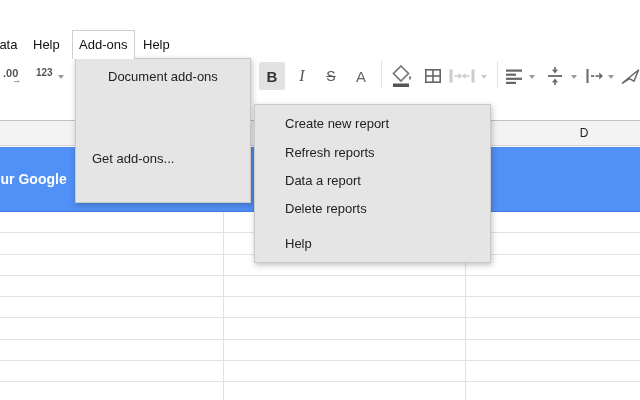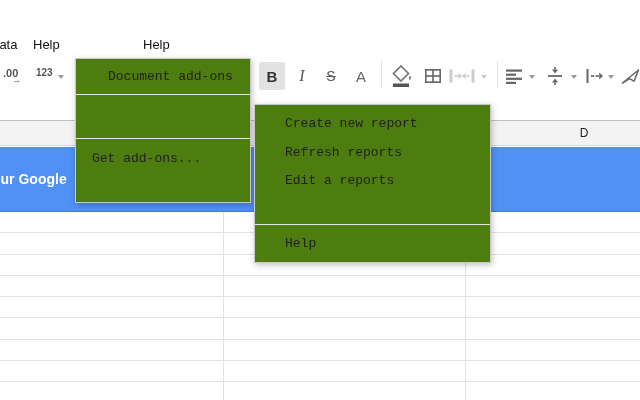--- a/index.html
+++ b/index.html
@@ -26,40 +26,43 @@
   #col-header{position:absolute;left:0;top:121px;width:640px;height:25px;background:#f3f3f3;
               border-bottom:1px solid #d9d9d9;box-sizing:border-box;}
   #col-d{position:absolute;left:574px;top:5px;width:20px;text-align:center;font-size:12px;color:#222;}
   #banner{position:absolute;left:0;top:147px;width:640px;height:64px;border-bottom:1px solid #3f7ce4;}
   #banner span{position:absolute;left:-8px;top:0;line-height:64px;font-size:14px;font-weight:bold;
                color:#fff;white-space:nowrap;}
   #grid{position:absolute;left:0;top:212px;width:640px;height:188px;
         background:repeating-linear-gradient(to bottom,#fff 0px,#fff 20.3px,#e2e2e2 20.3px,#e2e2e2 21.3px);}
   .vline{position:absolute;top:212px;height:188px;width:1px;background:#e0e0e0;}
   
-  .menu{position:absolute;background:#4d7c0f;border:1px solid #c9c9c9;box-sizing:border-box;
-        box-shadow:1px 2px 6px rgba(0,0,0,.25);font-family:Liberation Mono, monospace;}
+  .menu{position:absolute;background:#e5e5e5;border:1px solid #c9c9c9;box-sizing:border-box;
+        box-shadow:1px 2px 6px rgba(0,0,0,.25);}
   #menu-addons{left:75px;top:58px;width:176px;height:145px;z-index:10;}
   #menu-adwords{left:254px;top:104px;width:237px;height:159px;z-index:11;}
   .mi{position:absolute;left:0;right:0;font-size:13px;color:#222;white-space:nowrap;cursor:default;}
   .msep{position:absolute;left:0;right:0;height:1px;background:#e5e5e5;}
   #menu-addons .mi{padding-left:32px;}
   #menu-adwords .mi{padding-left:30px;}
   .subarrow{position:absolute;right:20px;top:12px;width:0;height:0;
             border-top:4.5px solid transparent;border-bottom:4.5px solid transparent;
             border-left:6px solid #444;}
   svg{display:block;}
 </style>
 </head>
 <body>
 
 <div id="screen">
 
   <div class="mbar-item" style="left:-10px;">Data</div>
   <div class="mbar-item" style="left:33px;">Help</div>
+  <div id="addons-tab">
+    <span>Add-ons</span>
+  </div>
   <div class="mbar-item" style="left:143px;">Help</div>
 
   <div id="toolbar">
     <div class="tb-txt" style="left:3px;top:9px;font-size:11px;font-weight:bold;">.00</div>
     <div class="tb-txt" style="left:12px;top:17px;font-size:9px;">→</div>
     <div class="tb-txt" style="left:36px;top:9px;font-size:10px;font-weight:bold;">123</div>
     <div class="caret" style="left:58px;top:17px;"></div>
 
     <div class="tb-btn" style="left:259px;width:26px;background:#e2e2e2;">
       <span style="font-size:15px;font-weight:bold;color:#333;">B</span>
@@ -173,18 +176,19 @@
   <div class="menu" id="menu-addons">
     <div class="mi" style="top:0;height:35px;line-height:35px;">Document add-ons</div>
     <div class="msep" style="top:35px;"></div>
     <div class="msep" style="top:79px;"></div>
     <div class="mi" style="top:86px;height:27px;line-height:27px;padding-left:16px;">Get add-ons...</div>
   </div>
 
   <div class="menu" id="menu-adwords">
     <div class="mi" style="top:4px;height:30px;line-height:30px;">Create new report</div>
     <div class="mi" style="top:34px;height:28px;line-height:28px;">Refresh reports</div>
-    <div class="mi" style="top:62px;height:28px;line-height:28px;">Edit a reports</div>
+    <div class="mi" style="top:62px;height:28px;line-height:28px;">Data a report</div>
+    <div class="mi" style="top:90px;height:28px;line-height:28px;">Delete reports</div>
     <div class="msep" style="top:119px;"></div>
     <div class="mi" style="top:124px;height:30px;line-height:30px;">Help</div>
   </div>
 
 </div>
 
 </body></html>

